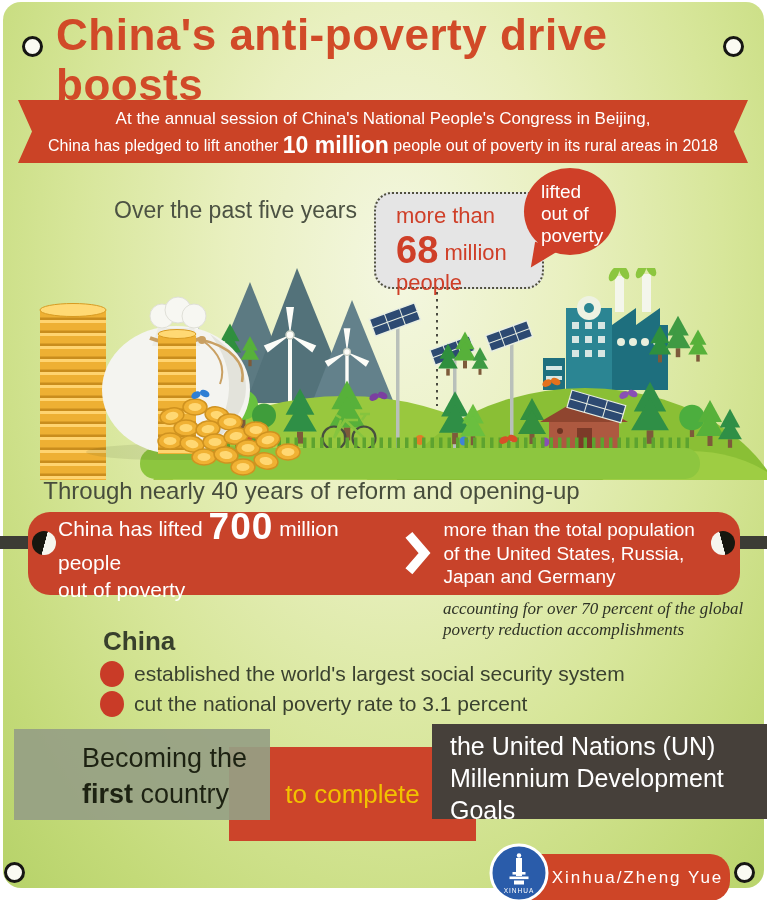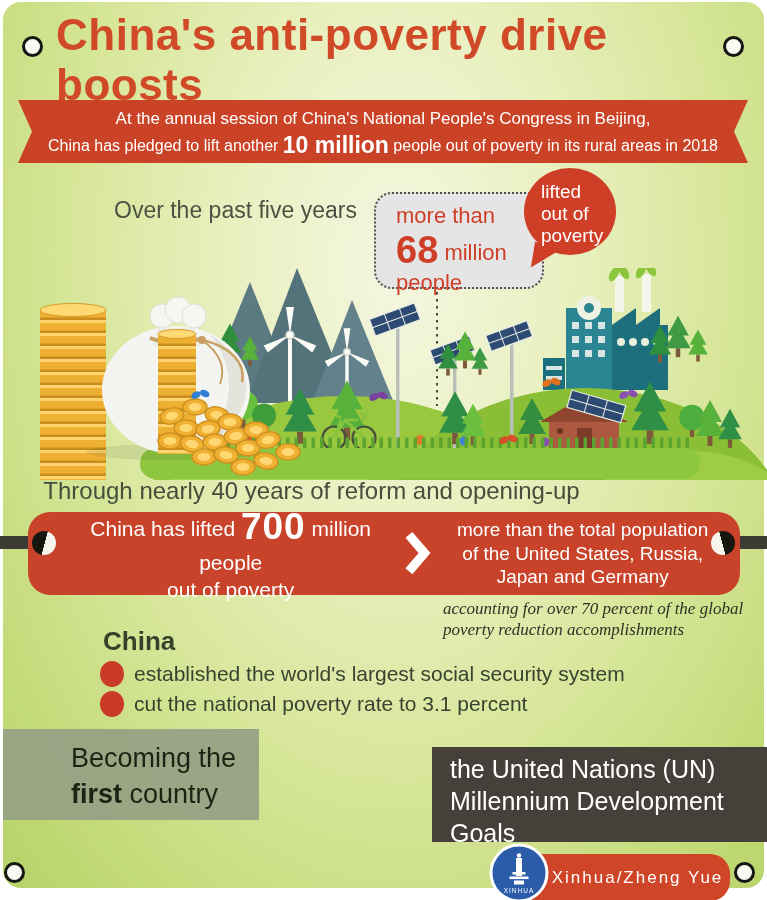--- a/index.html
+++ b/index.html
@@ -33,37 +33,37 @@
   .scene{position:absolute;left:0;top:268px;width:767px;height:212px;z-index:1;}
   .reform-heading{position:absolute;left:0;top:477px;width:623px;text-align:center;
          font-size:24px;color:#474d3c;z-index:2;}
   .rod{position:absolute;height:13px;width:52px;background:#3c3c35;top:536px;z-index:1;}
   .rod.left{left:0;} .rod.right{left:715px;}
   .knob{position:absolute;width:24px;height:24px;border-radius:50%;top:531px;z-index:3;}
   .knob.left{left:32px;background:linear-gradient(105deg,#17170f 52%,#f6f6ee 53%);}
   .knob.right{left:711px;background:linear-gradient(-105deg,#17170f 52%,#f6f6ee 53%);}
   .ribbonbox{position:absolute;left:28px;top:512px;width:712px;height:83px;background:#c8432a;
          border-radius:22px;z-index:2;display:flex;align-items:center;color:#fff;box-sizing:border-box;
-         padding:0 18px 0 30px;text-align:center;}
+         padding:0 18px 0 30px;}
   .ribbonbox .lefttext{width:372px;font-size:21px;line-height:1.25;}
   .ribbonbox .lefttext .big{font-size:37px;font-weight:bold;vertical-align:-3px;letter-spacing:1px;}
   .ribbonbox .chev{width:26px;margin:0 12px 0 2px;flex:none;}
   .ribbonbox .righttext{width:300px;font-size:19px;line-height:1.26;}
   .note{position:absolute;left:443px;top:598px;width:315px;font-family:"Liberation Serif",serif;
         font-style:italic;font-size:17px;color:#2e3226;line-height:1.25;z-index:2;}
   .china-h{position:absolute;left:103px;top:626px;font-size:26px;font-weight:bold;color:#38402c;}
   .bullet-row{position:absolute;left:100px;display:flex;align-items:center;}
   .bullet-dot{width:24px;height:26px;border-radius:50%;background:#c93b27;flex:none;}
   .bullet-text{margin-left:10px;font-size:21px;color:#3a412f;}
   .box-red{position:absolute;left:229px;top:747px;width:247px;height:94px;background:#cc442a;
         z-index:1;display:flex;align-items:center;justify-content:center;
         color:#f2c200;font-size:26px;}
   .box-dark{position:absolute;left:432px;top:724px;width:335px;height:95px;background:#46403a;
-        z-index:2;color:#fff;font-size:25px;line-height:1.27;padding:7px 0 0 18px;box-sizing:border-box;margin-top:23px;}
-  .box-gray{position:absolute;left:3px;top:729px;width:256px;height:91px;
+        z-index:2;color:#fff;font-size:25px;line-height:1.27;padding:7px 0 0 18px;box-sizing:border-box;}
+  .box-gray{position:absolute;left:14px;top:729px;width:256px;height:91px;
         background:rgba(150,159,132,0.92);z-index:3;color:#1d2212;font-size:27px;line-height:1.32;
         padding:12px 8px 0 68px;box-sizing:border-box;}
   .pill{position:absolute;left:503px;top:854px;width:227px;height:47px;border-radius:20px;
         background:#ce4527;color:#fff;font-size:17px;letter-spacing:2px;display:flex;
         align-items:center;justify-content:center;padding-left:42px;box-sizing:border-box;z-index:2;}
   .logo{position:absolute;left:489px;top:843px;width:60px;height:60px;z-index:3;}
 </style>
 </head>
 <body>
 
@@ -344,20 +344,23 @@
   <div class="china-h">China</div>
   <div class="bullet-row" style="top:661px;">
     <div class="bullet-dot"></div>
     <div class="bullet-text">established the world's largest social security system</div>
   </div>
   <div class="bullet-row" style="top:691px;">
     <div class="bullet-dot"></div>
     <div class="bullet-text">cut the national poverty rate to 3.1 percent</div>
   </div>
 
+  <div class="box-red">
+    <span>to complete</span>
+  </div>
   <div class="box-dark">
     <div>the United Nations (UN)</div>
     <div>Millennium Development</div>
     <div>Goals</div>
   </div>
   <div class="box-gray">
     <div>Becoming the</div>
     <div><b>first</b><span> country</span></div>
   </div>
 

